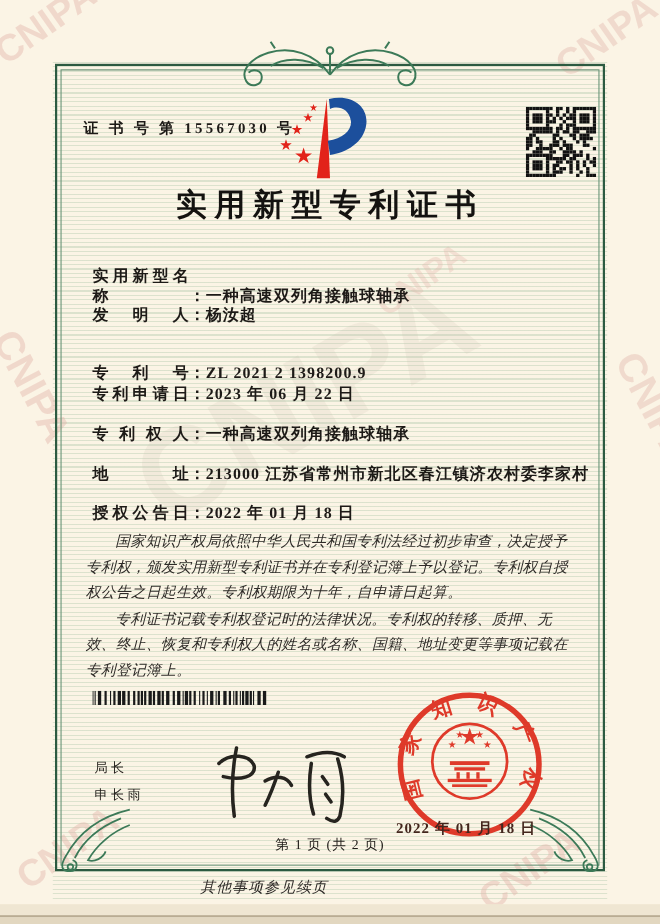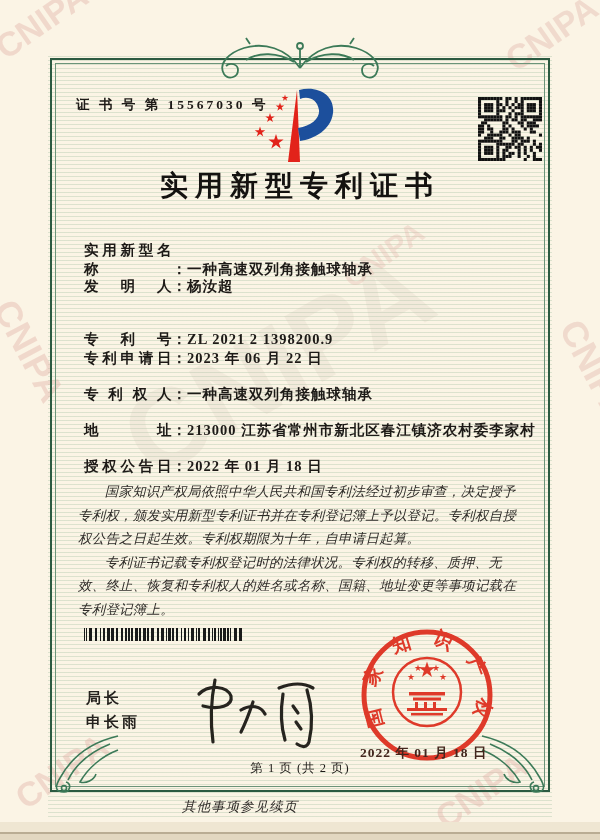--- a/index.html
+++ b/index.html
@@ -3,35 +3,35 @@
 <meta charset="utf-8">
 <style>
   html,body{margin:0;padding:0;}
   .page{position:relative;width:600px;height:840px;background:#fbf4e5;overflow:hidden;
         font-family:"Liberation Serif","DejaVu Serif",serif;color:#1d1a17;}
   .texture{position:absolute;left:48px;top:56px;width:504px;height:762px;z-index:0;
         background:repeating-linear-gradient(180deg, rgba(148,184,150,.30) 0 1px, rgba(255,255,255,0) 1px 4px);}
   .frame{position:absolute;left:50px;top:58px;width:496px;height:730px;border:2.5px solid #2c5a41;z-index:1;}
   .frame-inner{position:absolute;inset:3px;border:1px solid #6b9479;}
   .wm{position:absolute;font-family:"Liberation Sans",sans-serif;font-weight:bold;z-index:0;white-space:nowrap;}
-  .cert-no{position:absolute;left:76px;top:96px;font-size:13.5px;letter-spacing:3px;z-index:2;font-weight:600;}
+  .cert-no{position:absolute;left:76px;top:108px;font-size:13.5px;letter-spacing:3px;z-index:2;font-weight:600;}
   .logo{position:absolute;left:250px;top:86px;z-index:2;}
   .qr{position:absolute;left:478px;top:97px;z-index:2;}
   .title{position:absolute;left:0;top:167px;width:600px;text-align:center;font-size:28px;font-weight:bold;
         letter-spacing:7px;z-index:2;color:#141210;}
   .row{position:absolute;left:84px;width:460px;font-size:14.5px;font-weight:600;letter-spacing:.5px;z-index:2;}
   .fl{display:inline-block;width:88px;text-align:justify;text-align-last:justify;}
   .fv{letter-spacing:1px;}
   .row .sub{position:absolute;left:221px;top:0;}
   .paras{position:absolute;left:78px;top:480px;width:446px;z-index:2;font-style:italic;
         font-size:13.4px;line-height:23.5px;color:#2e2b28;}
   .paras p{margin:0;text-indent:2em;letter-spacing:.3px;}
   .barcode{position:absolute;left:84px;top:628px;z-index:2;}
   .director{position:absolute;left:86px;top:686px;z-index:2;font-family:"Liberation Sans","DejaVu Sans",sans-serif;
-        font-weight:bold;font-size:15px;letter-spacing:3px;color:#26231f;line-height:24px;}
+        font-weight:normal;font-size:12px;letter-spacing:3px;color:#26231f;line-height:24px;}
   .sig{position:absolute;left:175px;top:650px;z-index:3;}
   .seal{position:absolute;left:352px;top:620px;z-index:4;opacity:.92;}
   .seal-date{position:absolute;left:360px;top:744px;z-index:5;font-size:13.5px;font-weight:600;
         letter-spacing:1px;color:#43261d;}
   .page-num{position:absolute;left:0;top:760px;width:600px;text-align:center;font-size:12.5px;
         letter-spacing:1px;z-index:2;}
   .cont{position:absolute;left:0;top:798px;width:480px;text-align:center;font-size:13.5px;font-style:italic;
         letter-spacing:1px;z-index:2;color:#2e2b28;}
   .edge1{position:absolute;left:0;top:822px;width:600px;height:10px;background:#efe6d2;border-bottom:2px solid #b9ac93;z-index:6;}
   .edge2{position:absolute;left:0;top:834px;width:600px;height:6px;background:#e2d7c0;border-bottom:1px solid #a99c84;z-index:6;}

